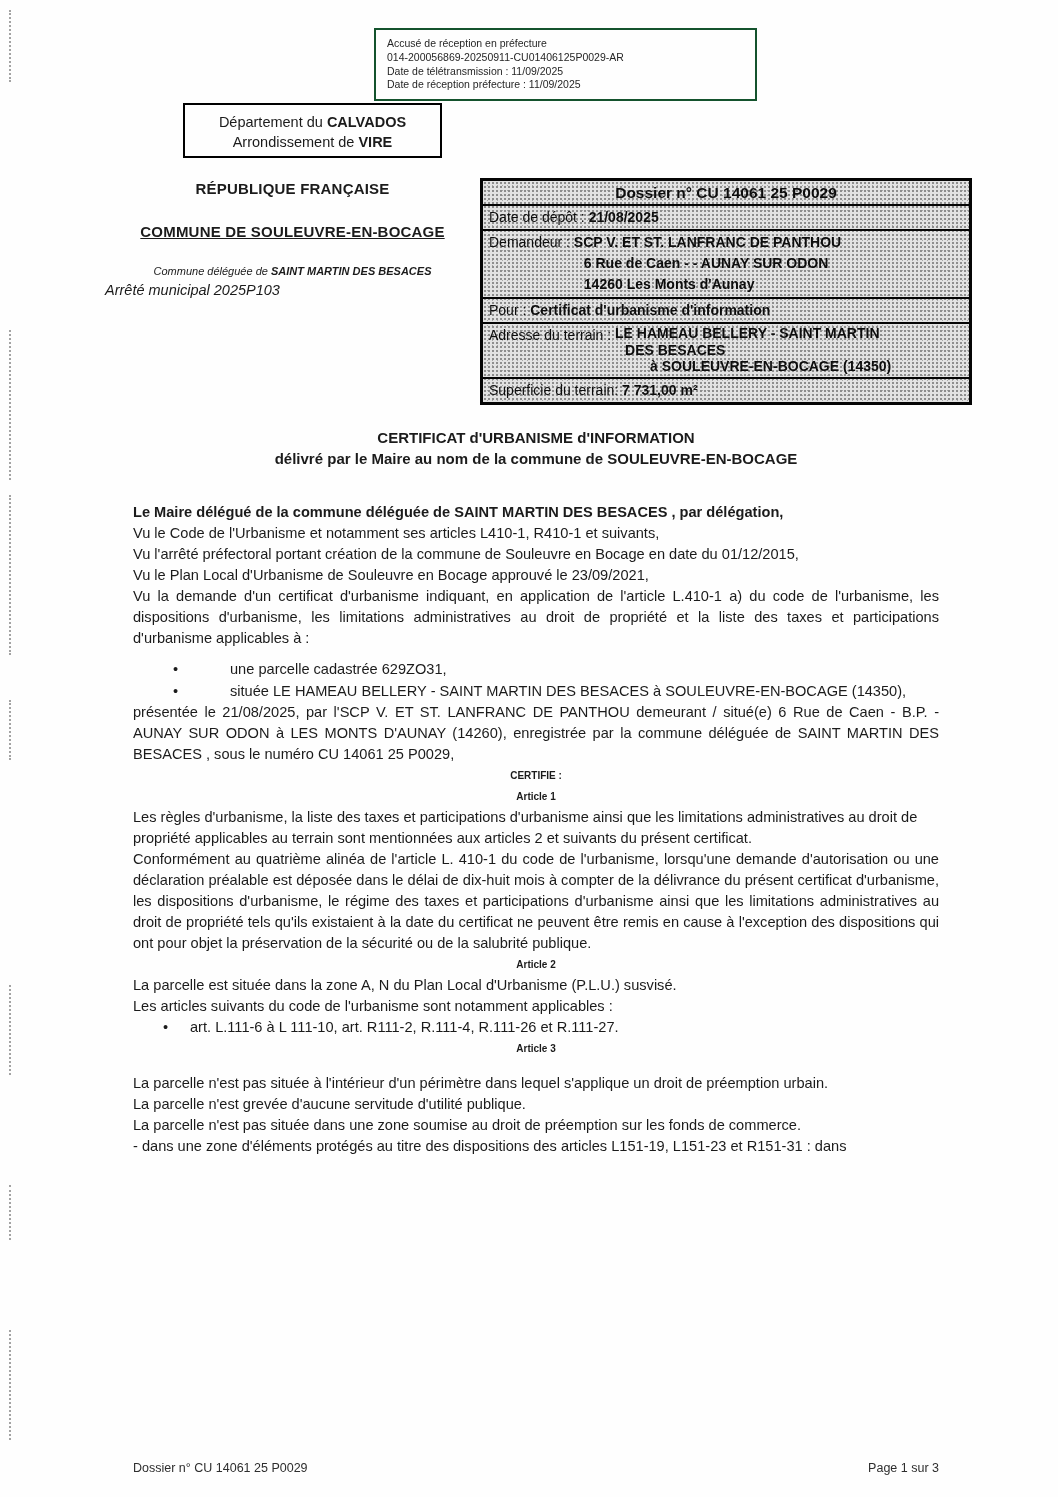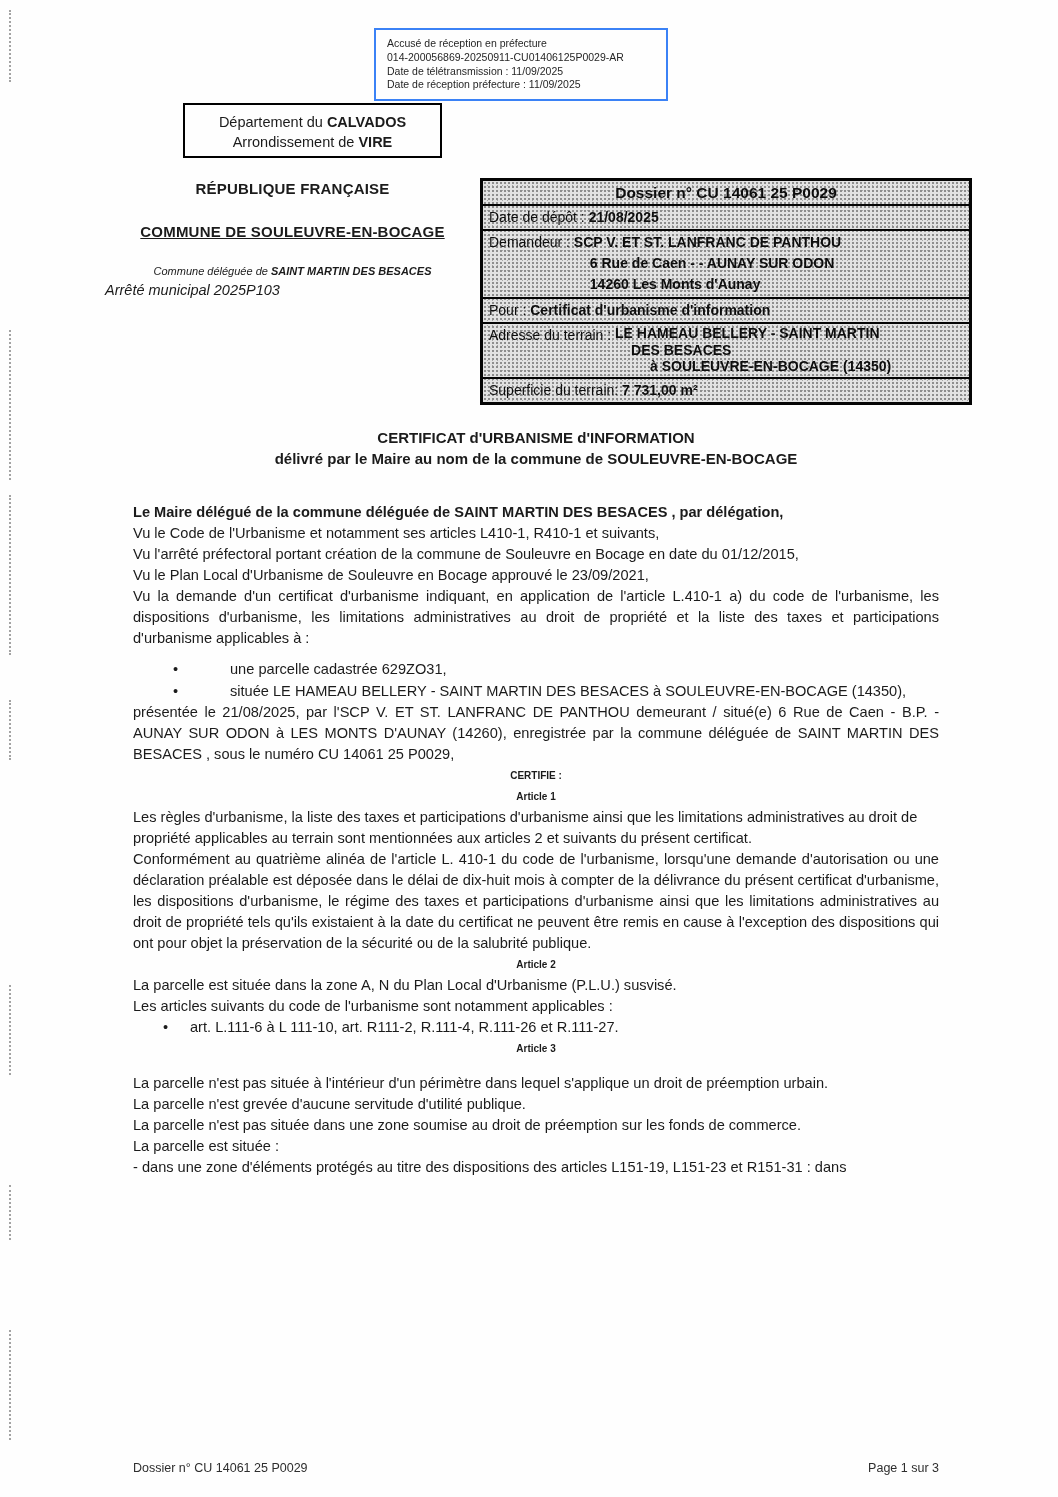--- a/index.html
+++ b/index.html
@@ -10,22 +10,22 @@
     font-family: "Liberation Sans", sans-serif;
     color: #1b1b1b;
   }
   .page { position: absolute; inset: 0; background: #fefefe; overflow: hidden; }
 
   
   .scan-artifact { position: absolute; left: 9px; width: 0; border-left: 2px dotted #4a4a4a; opacity: .5; }
 
   
   .accuse-box {
-    position: absolute; left: 374px; top: 28px; width: 294px; min-height: 64px;
-    border: 2px solid #3b82f6; padding: 7px 8px 7px 11px;
+    position: absolute; left: 374px; top: 28px; width: 383px; min-height: 64px;
+    border: 2px solid #14532d; padding: 7px 8px 7px 11px;
     font-size: 10.5px; line-height: 13.8px; color: #262626;
   }
 
   
   .dept-box {
     position: absolute; left: 183px; top: 103px; width: 259px; height: 55px;
     border: 2px solid #000; text-align: center;
     font-size: 14.5px; line-height: 20px; padding-top: 7px;
   }
 
@@ -47,21 +47,21 @@
     background-size: 4px 4px, 5px 5px;
     background-position: 0 0, 2px 2px;
     font-size: 14px; color: #0d0d0d;
   }
   .d-header { text-align: center; font-weight: bold; font-size: 15.5px; padding: 3px 2px 2px; }
   .d-row { border-top: 2px solid #050505; padding: 1px 4px 2px 6px; display: flex; align-items: flex-start; }
   .d-label { white-space: pre; line-height: 20px; }
   .d-val { font-weight: bold; line-height: 20px; }
   .d-row.multiline .d-val div { line-height: 21px; }
   .d-row.addr .d-val div { line-height: 16.5px; }
-  .ind-sm { margin-left: 16px; }
+  .ind-sm { margin-left: 10px; }
   .ind-md { margin-left: 35px; }
 
   
   .title-block {
     position: absolute; left: 133px; top: 427px; width: 806px;
     text-align: center; font-weight: bold; font-size: 15px; line-height: 21px;
   }
 
   
   .body-block { position: absolute; left: 133px; top: 502px; width: 806px; font-size: 14.6px; line-height: 21px; }
@@ -190,21 +190,20 @@
     <p>Les articles suivants du code de l'urbanisme sont notamment applicables :</p>
     <ul class="art-bullets">
       <li>art. L.111-6 à L 111-10, art. R111-2, R.111-4, R.111-26 et R.111-27.</li>
     </ul>
 
     <p class="mt-20 heading-center">Article 3</p>
     <div class="mt-14">
       <p>La parcelle n'est pas située à l'intérieur d'un périmètre dans lequel s'applique un droit de préemption urbain.</p>
       <p>La parcelle n'est grevée d'aucune servitude d'utilité publique.</p>
       <p>La parcelle n'est pas située dans une zone soumise au droit de préemption sur les fonds de commerce.</p>
-      <p>La parcelle est située :</p>
       <p>- dans une zone d'éléments protégés au titre des dispositions des articles L151-19, L151-23 et R151-31 :  dans</p>
     </div>
   </div>
 
   <div class="footer">
     <span>Dossier n° CU 14061 25 P0029</span>
     <span>Page 1 sur 3</span>
   </div>
 
 </div>

